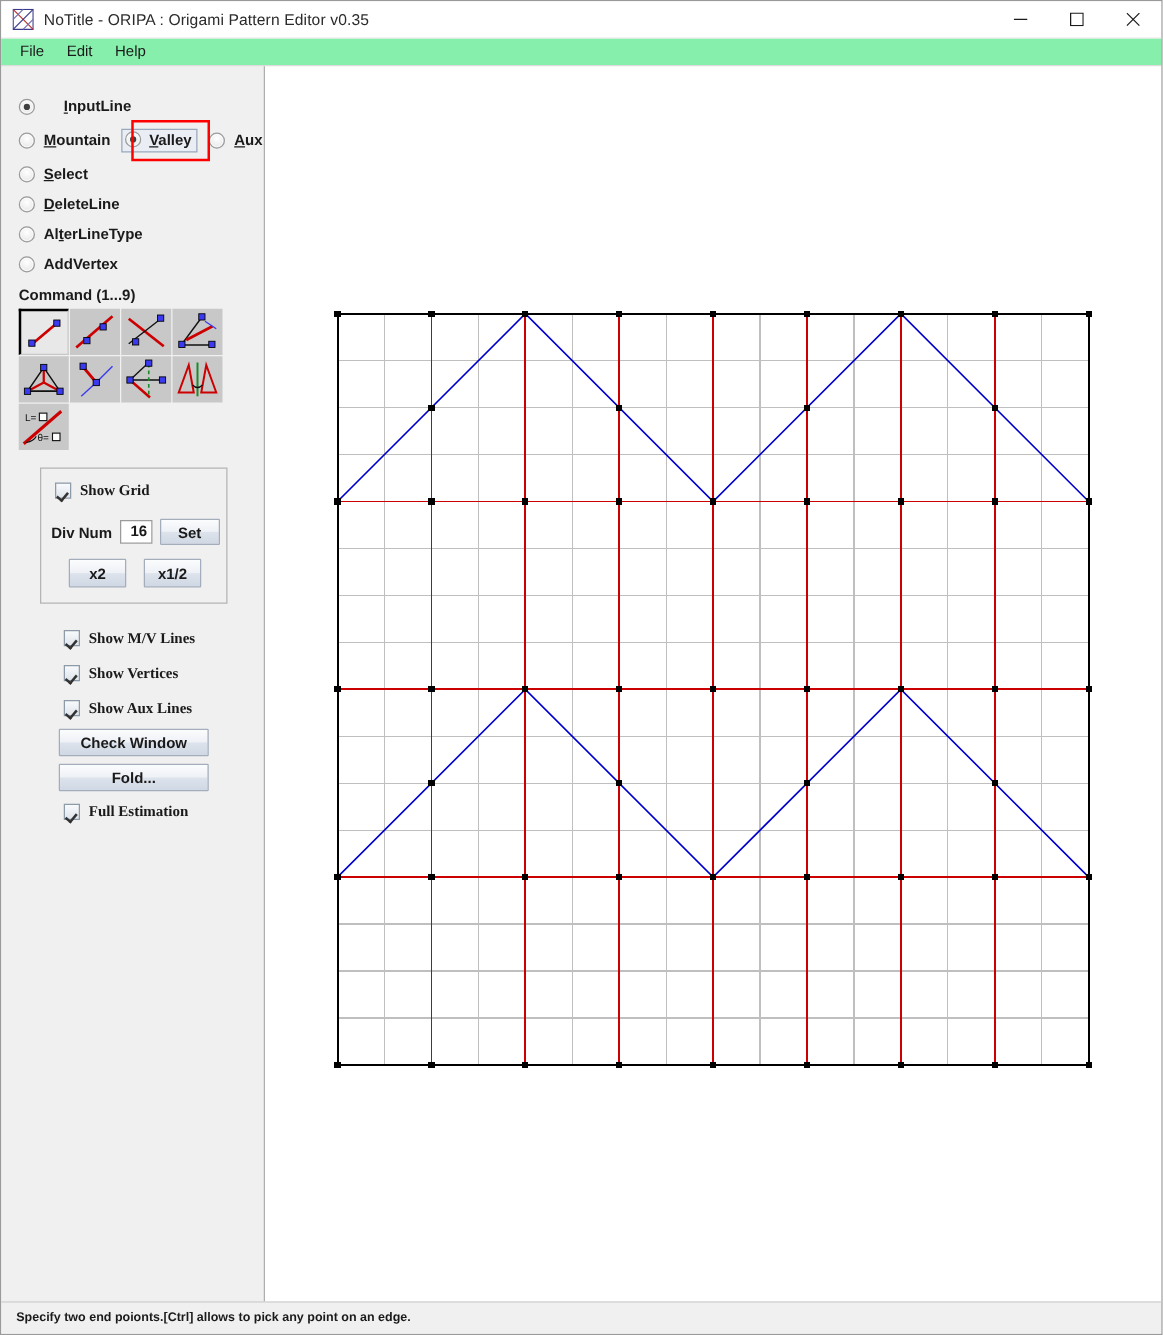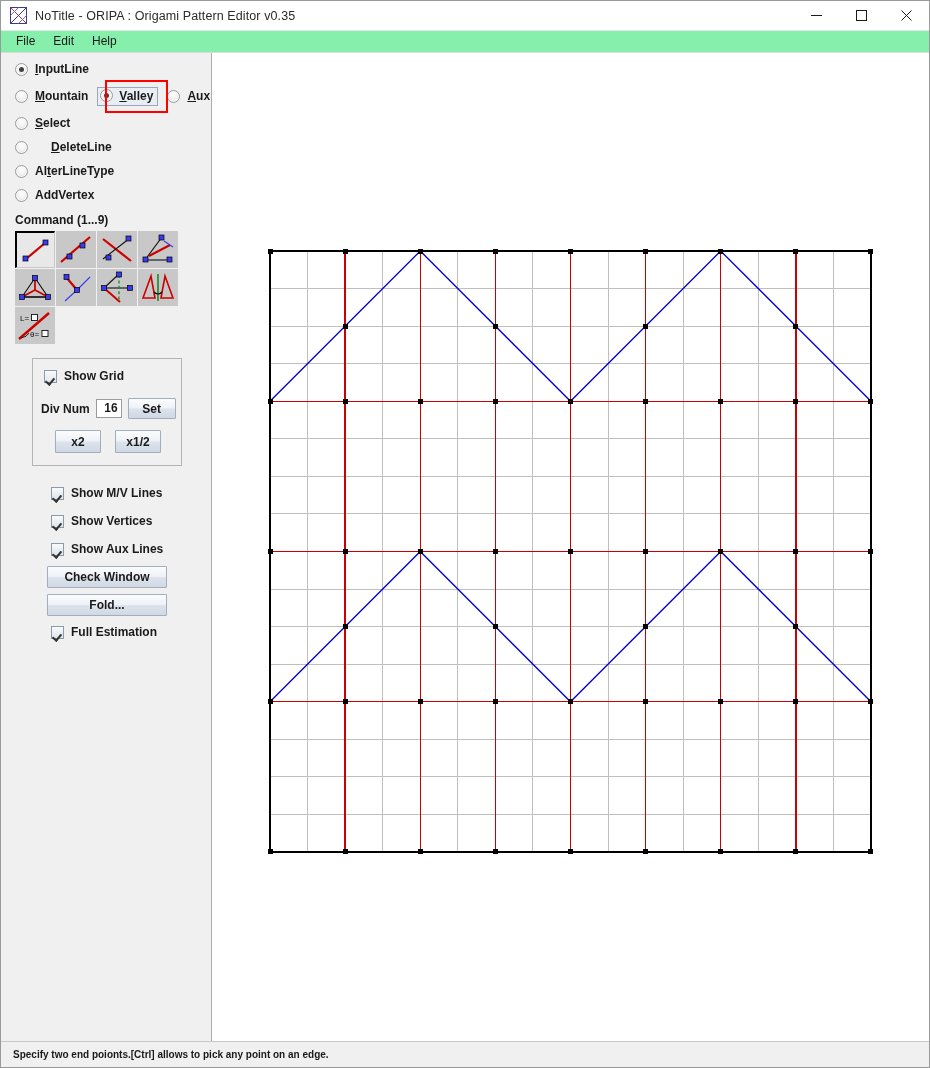--- a/index.html
+++ b/index.html
@@ -138,21 +138,21 @@
   .cmd-btn svg { display: block; }
 
   
   #grid-panel {
     margin: 14px 0 0 31px;
     width: 150px;
     border: 1px solid #b4b4b4;
     background: #f0f0f0;
     padding: 10px 0 12px 0;
   }
-  .chk-row { display: flex; align-items: center; }
+  .chk-row { display: flex; align-items: center; font-family: Liberation Serif, serif; }
   .chk {
     width: 13px; height: 13px; flex: 0 0 13px;
     border: 1px solid #8d9aa8;
     background: linear-gradient(#f8fafc, #dfe5ec);
     position: relative;
   }
   .chk.checked::after {
     content: '';
     position: absolute; left: 2px; top: 5px;
     width: 4px; height: 7px;
@@ -253,21 +253,21 @@
   <div id="menubar">
     <div class="menu-item">File</div>
     <div class="menu-item">Edit</div>
     <div class="menu-item">Help</div>
   </div>
 
   <div id="content">
 
     <div id="sidebar">
 
-      <div class="radio-row" style="margin:4px 0 0 14px;">
+      <div class="radio-row" style="margin:20px 0 0 14px;gap:16px;">
         <span class="radio checked"></span>
         <span class="radio-label"><u>I</u>nputLine</span>
       </div>
 
       <div id="mv-row" style="margin-left:14px;">
         <span class="radio"></span>
         <span class="radio-label"><u>M</u>ountain</span>
 
         <span id="valley-focus" style="display:flex;align-items:center;margin-left:9px;">
           <span class="radio checked"></span>
@@ -278,21 +278,21 @@
         <span class="radio-label"><u>A</u>ux</span>
 
         <div id="valley-highlight"></div>
       </div>
 
       <div class="radio-row" style="margin-left:14px;">
         <span class="radio"></span>
         <span class="radio-label"><u>S</u>elect</span>
       </div>
 
-      <div class="radio-row" style="margin-left:14px;gap:16px;">
+      <div class="radio-row" style="margin-left:14px;">
         <span class="radio"></span>
         <span class="radio-label"><u>D</u>eleteLine</span>
       </div>
 
       <div class="radio-row" style="margin-left:14px;">
         <span class="radio"></span>
         <span class="radio-label">Al<u>t</u>erLineType</span>
       </div>
 
       <div class="radio-row" style="margin-left:14px;">

